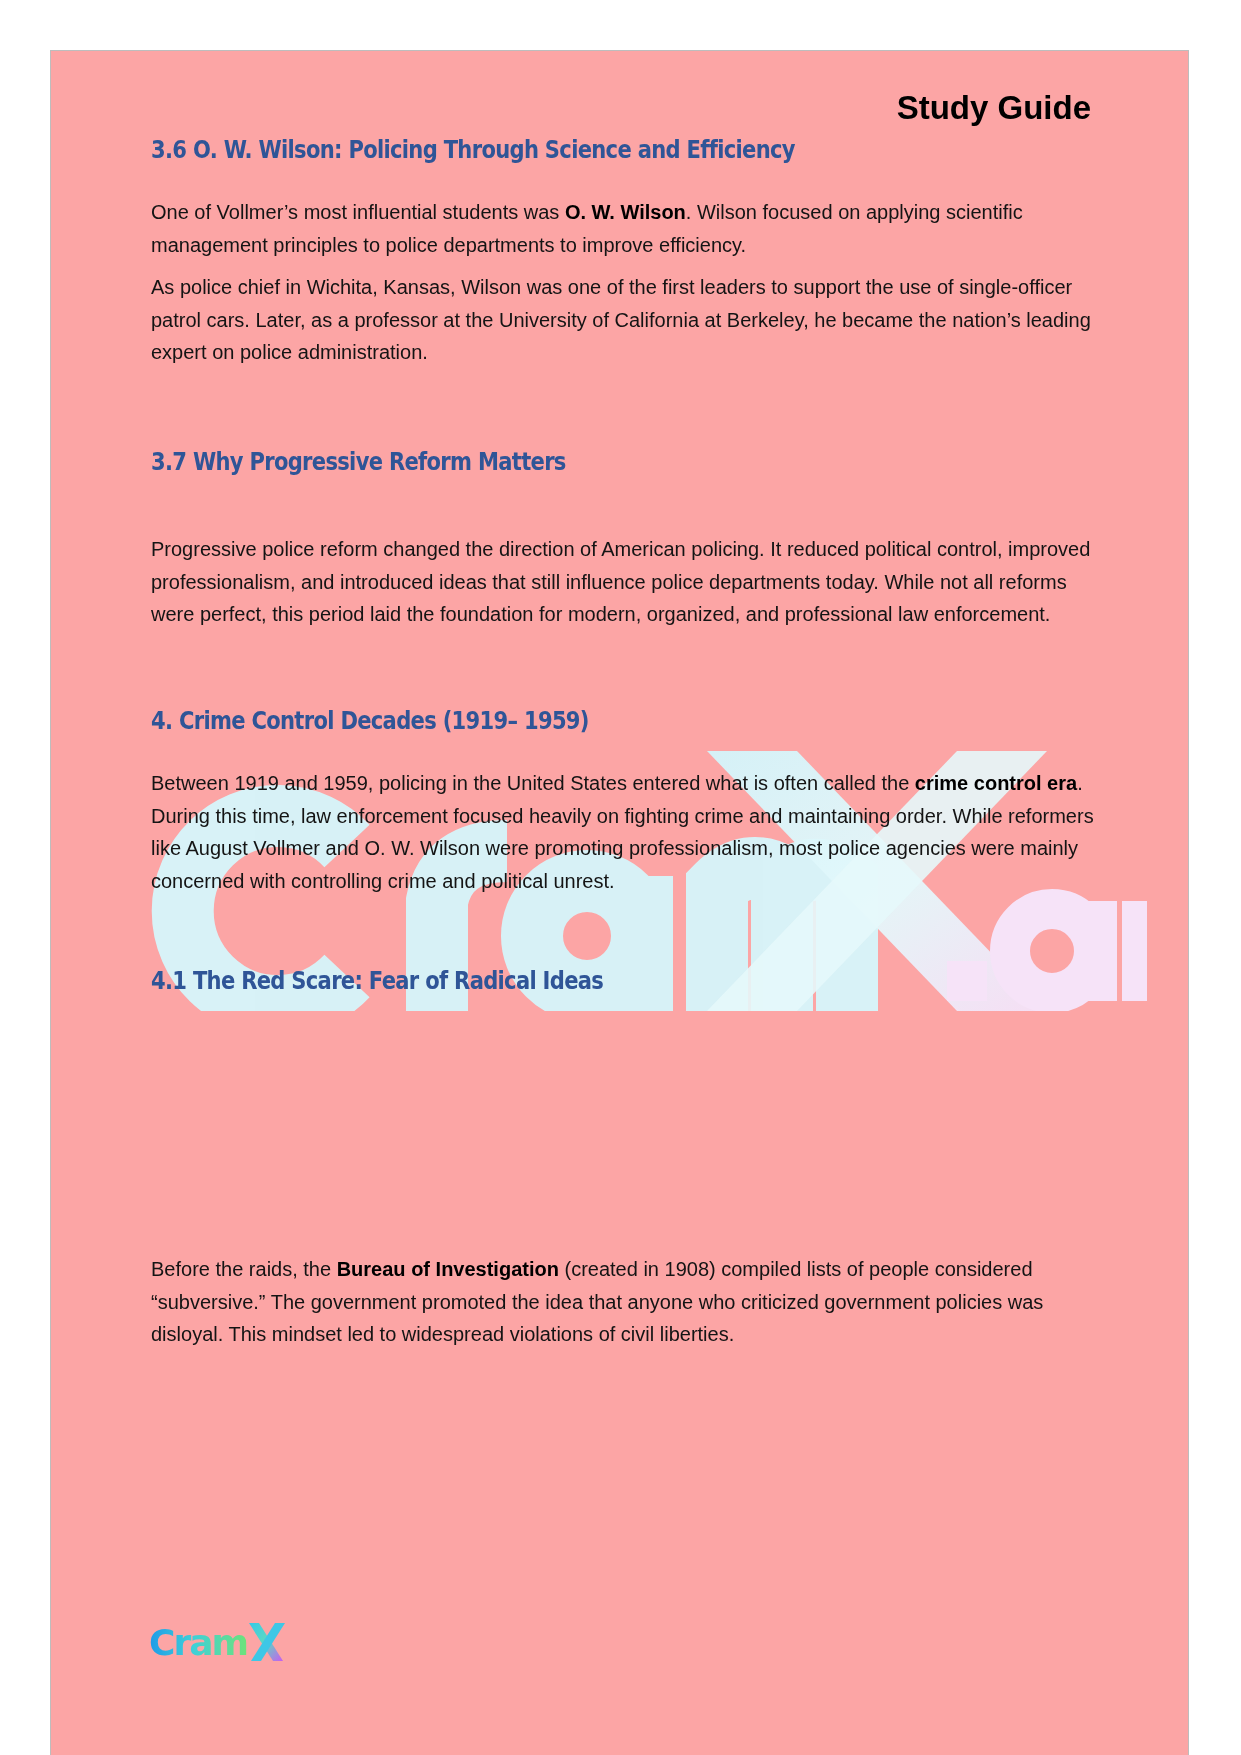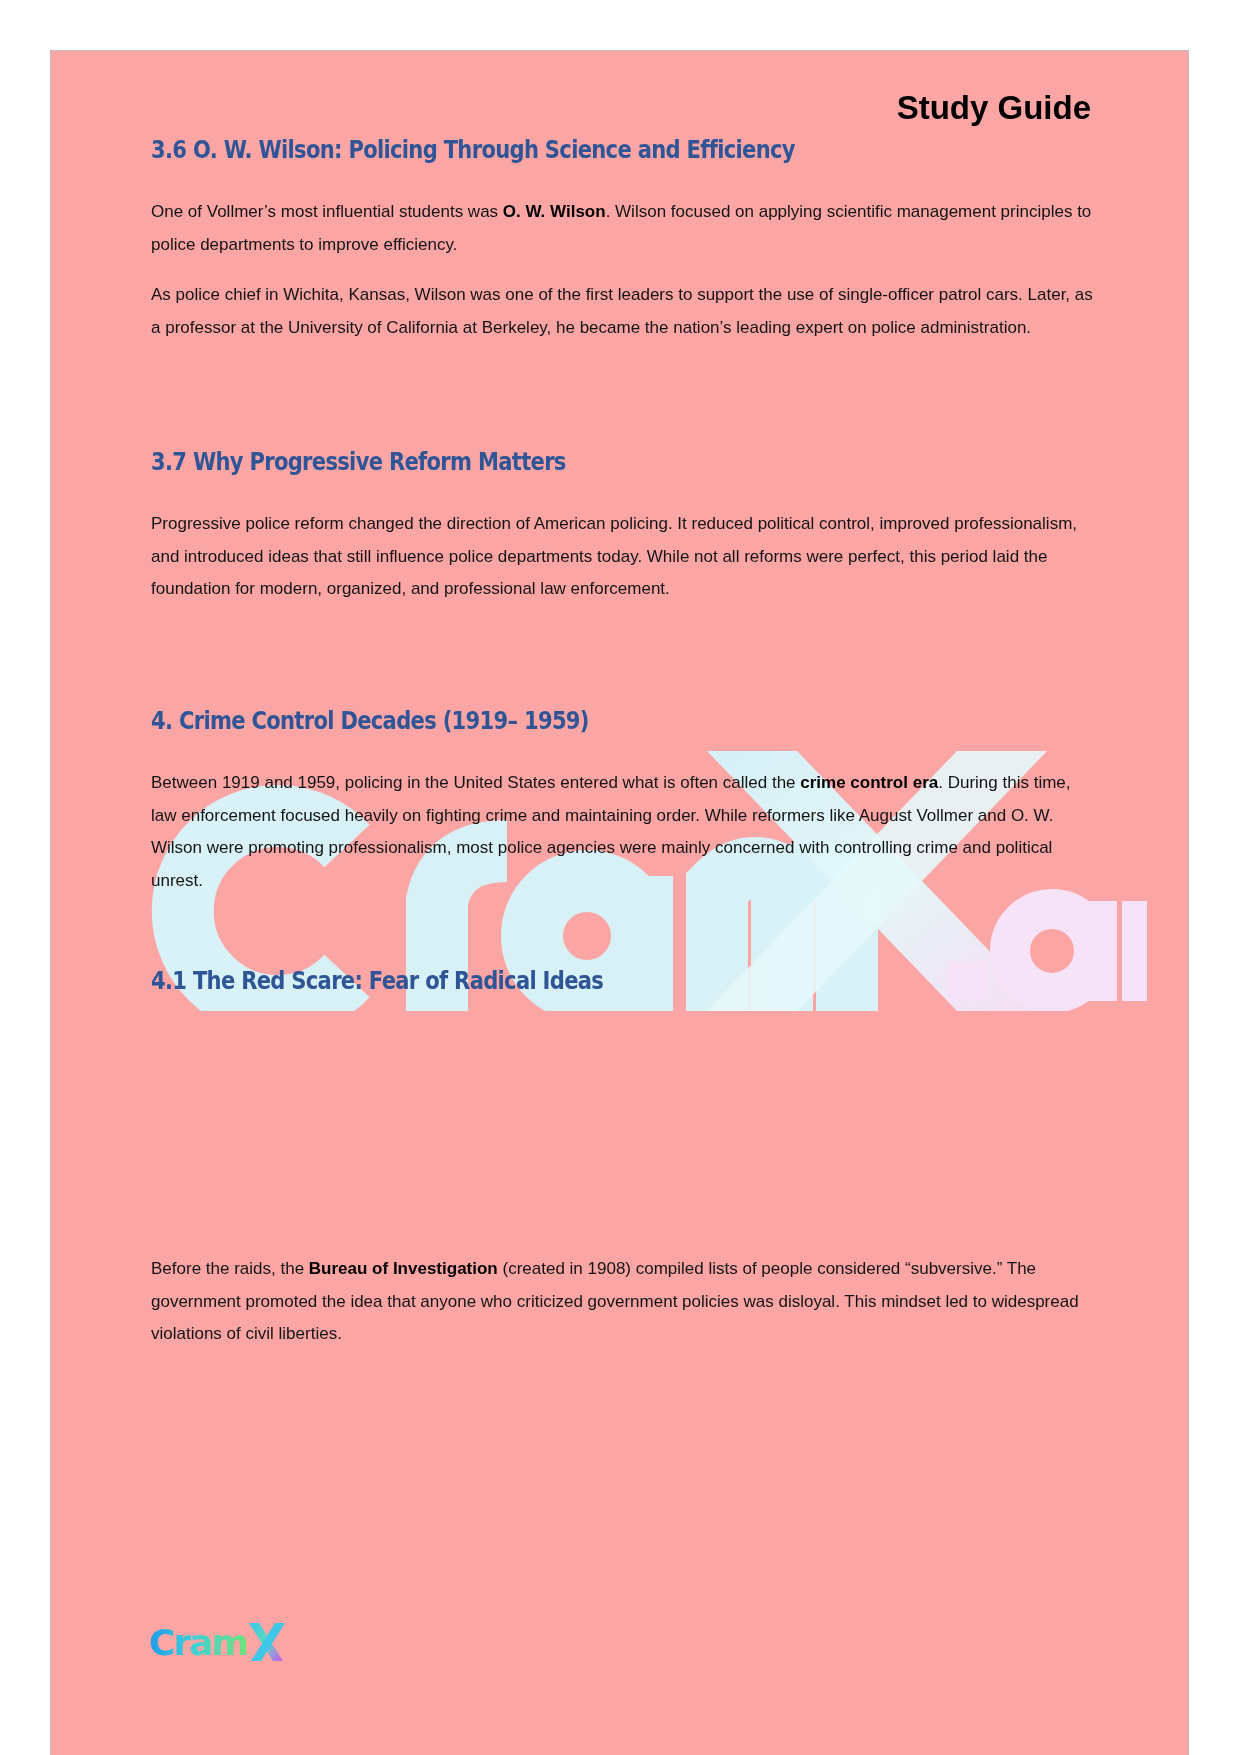--- a/index.html
+++ b/index.html
@@ -66,21 +66,21 @@
       transform: scaleX(0.86);
       transform-origin: left center;
       white-space: nowrap;
     }
     .para {
       position: absolute;
       left: 100px;
       width: 945px;
       margin: 0;
       font-family: "Liberation Sans", sans-serif;
-      font-size: 17px;
+      font-size: 20px;
       line-height: 32.5px;
       color: #141414;
     }
     .para b {
       font-weight: bold;
       color: #000;
     }
     .logo {
       position: absolute;
       left: 98px;
@@ -126,25 +126,25 @@
   </svg>
 
   <div class="content">
 
     <h1 class="doc-title">Study Guide</h1>
 
     <h2 class="section-heading" style="top:84px;">3.6 O. W. Wilson: Policing Through Science and Efficiency</h2>
 
     <p class="para" style="top:145px;"><span>One of Vollmer’s most influential students was </span><b>O. W. Wilson</b><span>. Wilson focused on applying scientific management principles to police departments to improve efficiency.</span></p>
 
-    <p class="para" style="top:228px;"><span>As police chief in Wichita, Kansas, Wilson was one of the first leaders to support the use of single-officer patrol cars. Later, as a professor at the University of California at Berkeley, he became the nation’s leading expert on police administration.</span></p>
+    <p class="para" style="top:220px;"><span>As police chief in Wichita, Kansas, Wilson was one of the first leaders to support the use of single-officer patrol cars. Later, as a professor at the University of California at Berkeley, he became the nation’s leading expert on police administration.</span></p>
 
     <h2 class="section-heading" style="top:396px;">3.7 Why Progressive Reform Matters</h2>
 
-    <p class="para" style="top:457px;"><span>Progressive police reform changed the direction of American policing. It reduced political control, improved professionalism, and introduced ideas that still influence police departments today. While not all reforms were perfect, this period laid the foundation for modern, organized, and professional law enforcement.</span></p>
+    <p class="para" style="top:482px;"><span>Progressive police reform changed the direction of American policing. It reduced political control, improved professionalism, and introduced ideas that still influence police departments today. While not all reforms were perfect, this period laid the foundation for modern, organized, and professional law enforcement.</span></p>
 
     <h2 class="section-heading" style="top:655px;">4. Crime Control Decades (1919– 1959)</h2>
 
     <p class="para" style="top:716px;"><span>Between 1919 and 1959, policing in the United States entered what is often called the </span><b>crime control era</b><span>. During this time, law enforcement focused heavily on fighting crime and maintaining order. While reformers like August Vollmer and O. W. Wilson were promoting professionalism, most police agencies were mainly concerned with controlling crime and political unrest.</span></p>
 
     <h2 class="section-heading" style="top:915px;">4.1 The Red Scare: Fear of Radical Ideas</h2>
 
 
 
     <p class="para" style="top:1175px;margin-top:27px;"><span>Before the raids, the </span><b>Bureau of Investigation</b><span> (created in 1908) compiled lists of people considered “subversive.” The government promoted the idea that anyone who criticized government policies was disloyal. This mindset led to widespread violations of civil liberties.</span></p>

